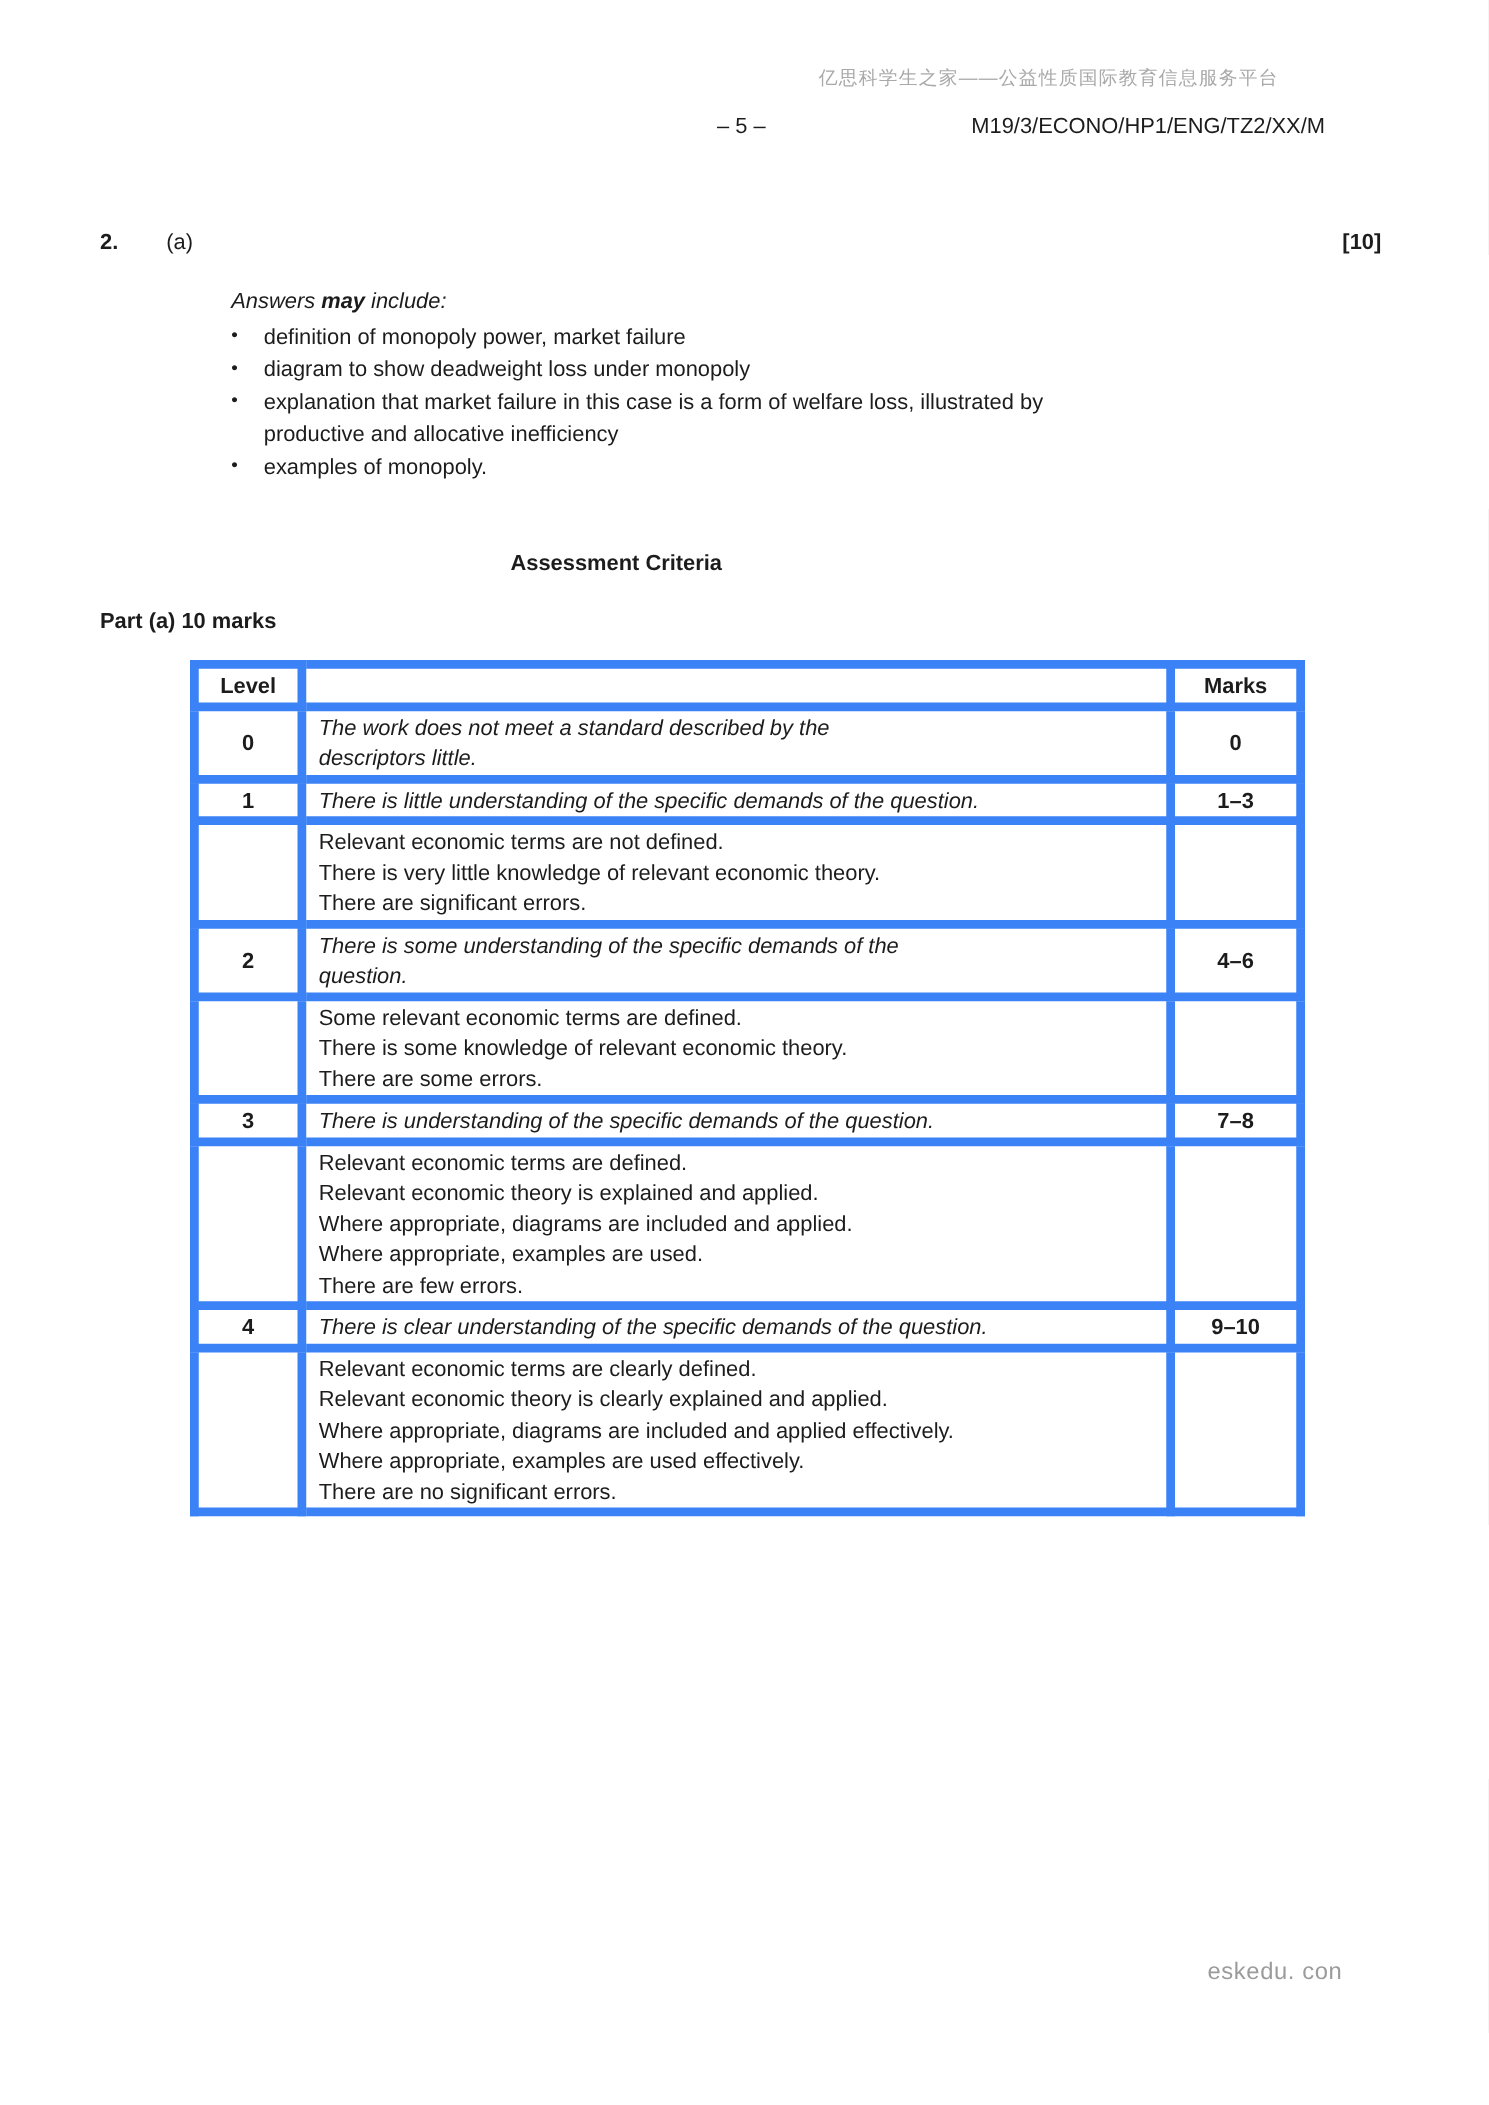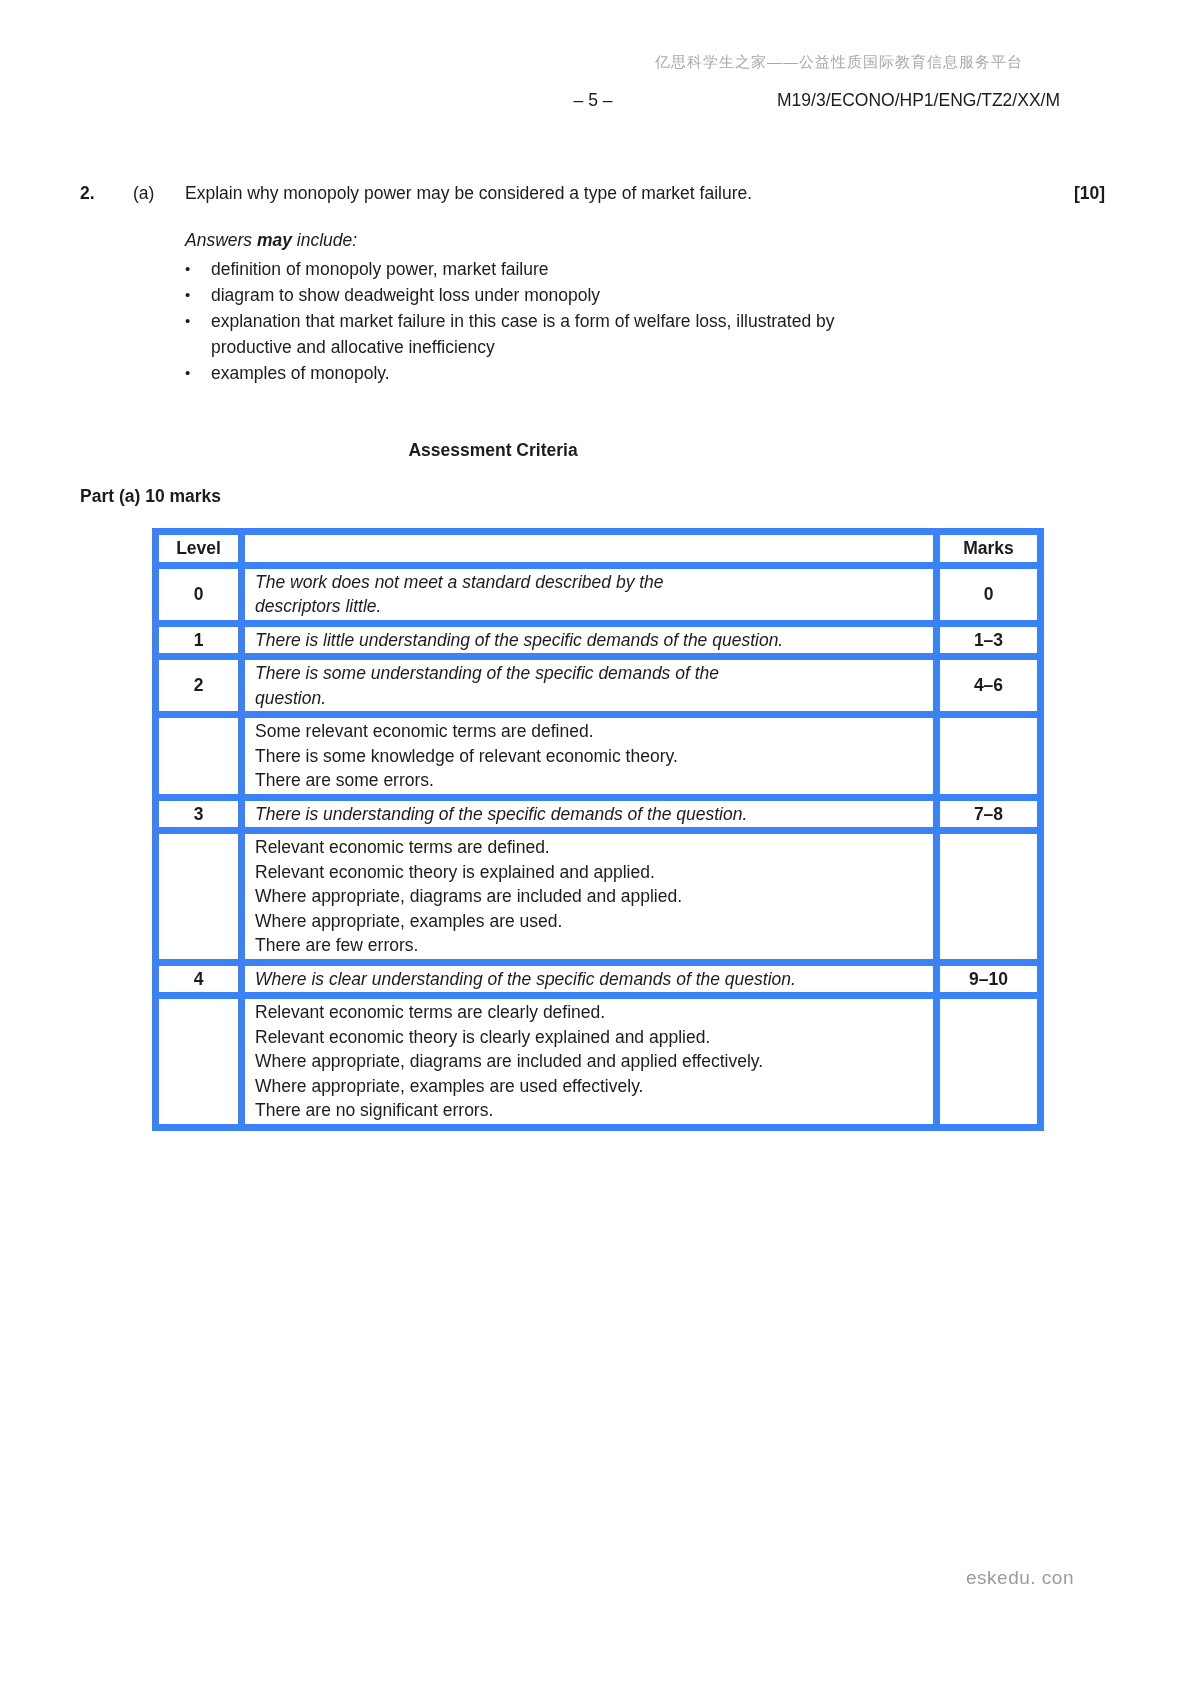--- a/index.html
+++ b/index.html
@@ -134,21 +134,20 @@
   <div class="cn-watermark">亿思科学生之家——公益性质国际教育信息服务平台</div>
 
   <div class="header-line">
     <span class="page-num">– 5 –</span>
     <span class="paper-code">M19/3/ECONO/HP1/ENG/TZ2/XX/M</span>
   </div>
 
   <div class="q-row">
     <span class="q-number">2.</span>
     <span class="q-part">(a)</span>
-    <span class="q-text">Explain why monopoly power may be considered a type of market failure.</span>
     <span class="q-marks">[10]</span>
   </div>
 
   <div class="answers-intro">
     <span>Answers </span><span class="em">may</span><span> include:</span>
   </div>
 
   <div class="bullets">
     <div class="bullet">
       <span class="dot">•</span>
@@ -190,20 +189,27 @@
         <td class="descriptor">The work does not meet a standard described by the
 descriptors little.</td>
         <td class="marks">0</td>
       </tr>
 
       <tr class="r-1l">
         <td class="lvl">1</td>
         <td class="descriptor">There is little understanding of the specific demands of the question.</td>
         <td class="marks">1–3</td>
       </tr>
+      <tr class="r-3l">
+        <td></td>
+        <td class="details">Relevant economic terms are not defined.
+There is very little knowledge of relevant economic theory.
+There are significant errors.</td>
+        <td></td>
+      </tr>
 
       <tr class="r-2l">
         <td class="lvl">2</td>
         <td class="descriptor">There is some understanding of the specific demands of the
 question.</td>
         <td class="marks">4–6</td>
       </tr>
       <tr class="r-3l">
         <td></td>
         <td class="details">Some relevant economic terms are defined.
@@ -222,21 +228,21 @@
         <td class="details">Relevant economic terms are defined.
 Relevant economic theory is explained and applied.
 Where appropriate, diagrams are included and applied.
 Where appropriate, examples are used.
 There are few errors.</td>
         <td></td>
       </tr>
 
       <tr class="r-1l">
         <td class="lvl">4</td>
-        <td class="descriptor">Where is clear understanding of the specific demands of the question.</td>
+        <td class="descriptor">There is clear understanding of the specific demands of the question.</td>
         <td class="marks">9–10</td>
       </tr>
       <tr class="r-5l">
         <td></td>
         <td class="details">Relevant economic terms are clearly defined.
 Relevant economic theory is clearly explained and applied.
 Where appropriate, diagrams are included and applied effectively.
 Where appropriate, examples are used effectively.
 There are no significant errors.</td>
         <td></td>

